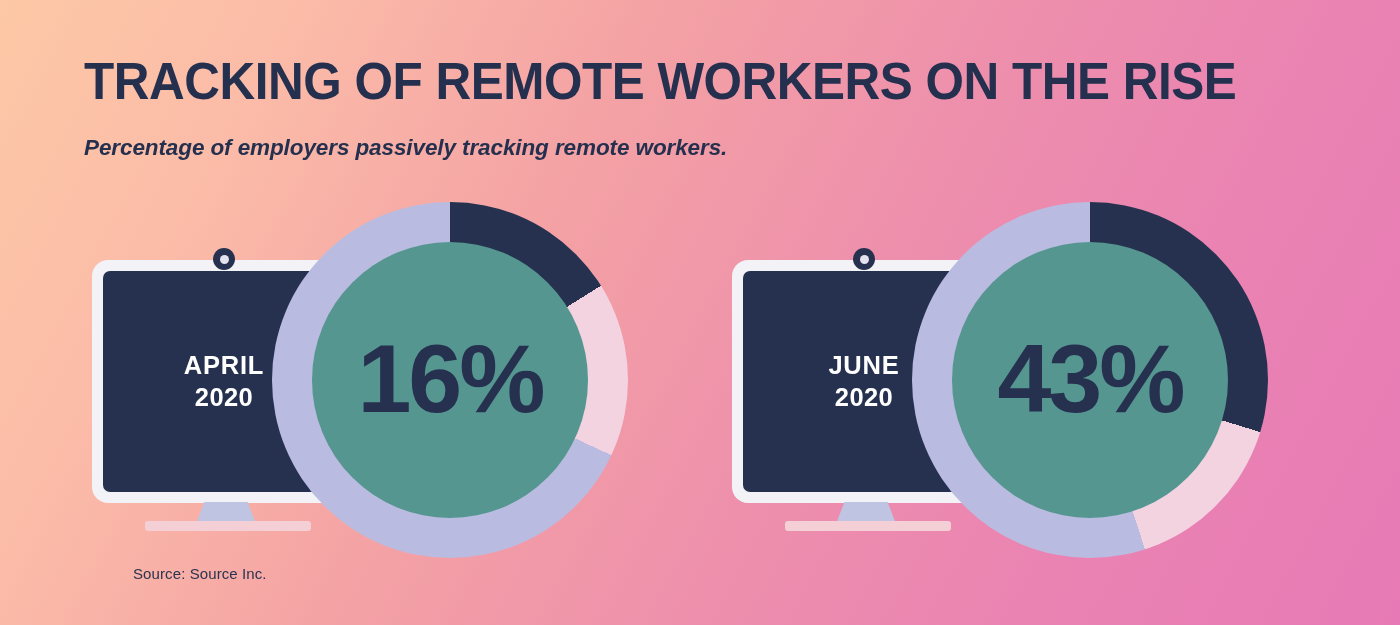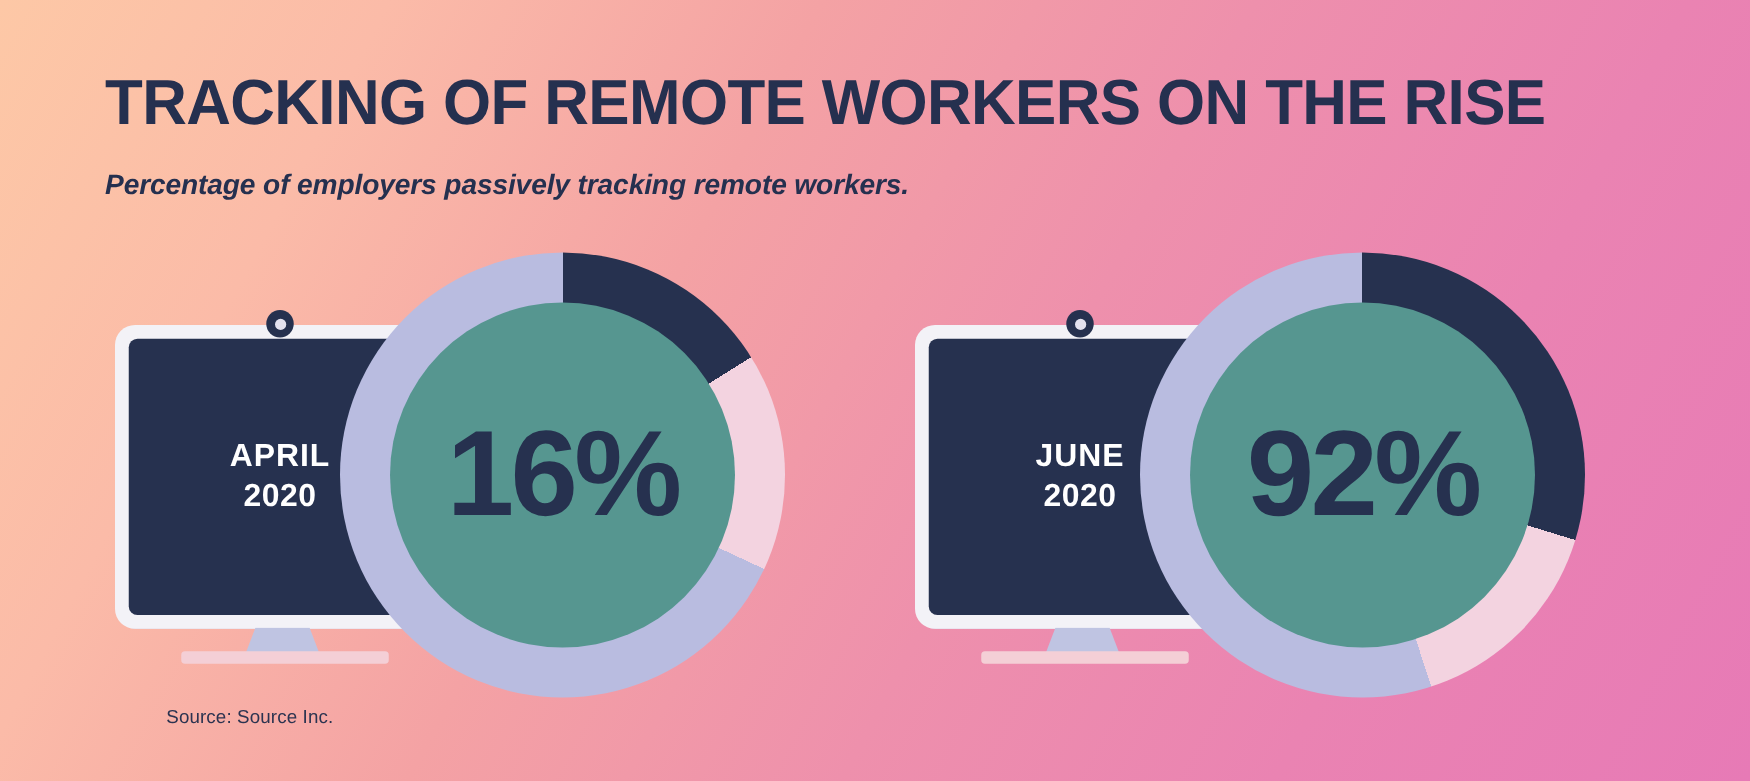--- a/index.html
+++ b/index.html
@@ -245,21 +245,21 @@
         </div>
       </div>
       <div class="monitor-camera"></div>
       <div class="monitor-neck"></div>
       <div class="monitor-base"></div>
     </div>
 
     <div class="donut">
       <div class="donut-ring" style="background: conic-gradient(rgb(38, 49, 79) 0deg, rgb(38, 49, 79) 107deg, rgb(243, 211, 224) 107deg, rgb(243, 211, 224) 162deg, rgb(185, 188, 224) 162deg, rgb(185, 188, 224) 360deg);"></div>
       <div class="donut-hole">
-        <span class="donut-value">92%</span>
+        <span class="donut-value">43%</span>
       </div>
     </div>
 
   </div>
 
   <div class="source-note">Source: Source Inc.</div>
 
 </div>
 
 </body></html>

